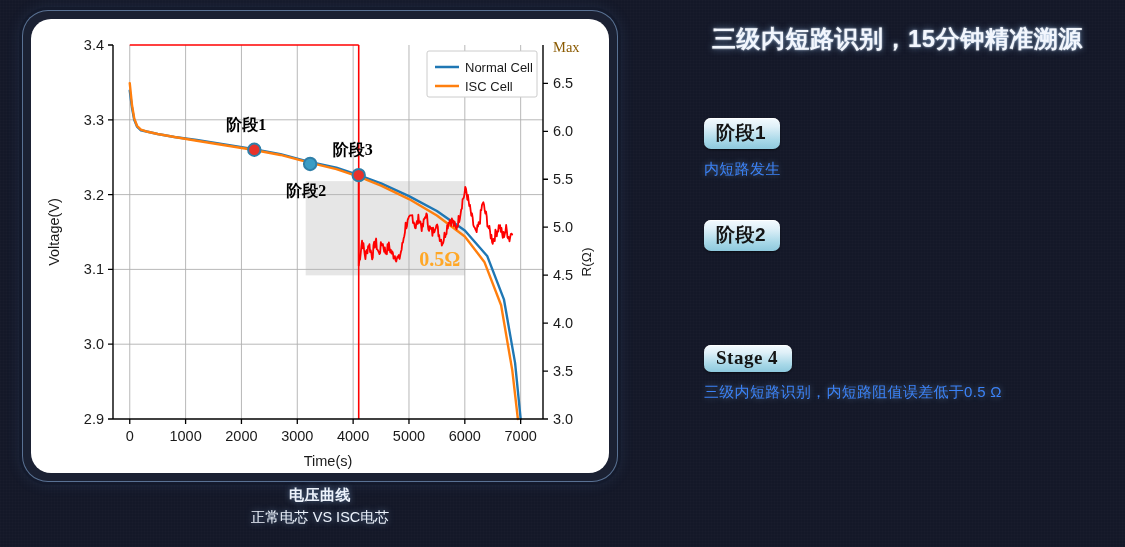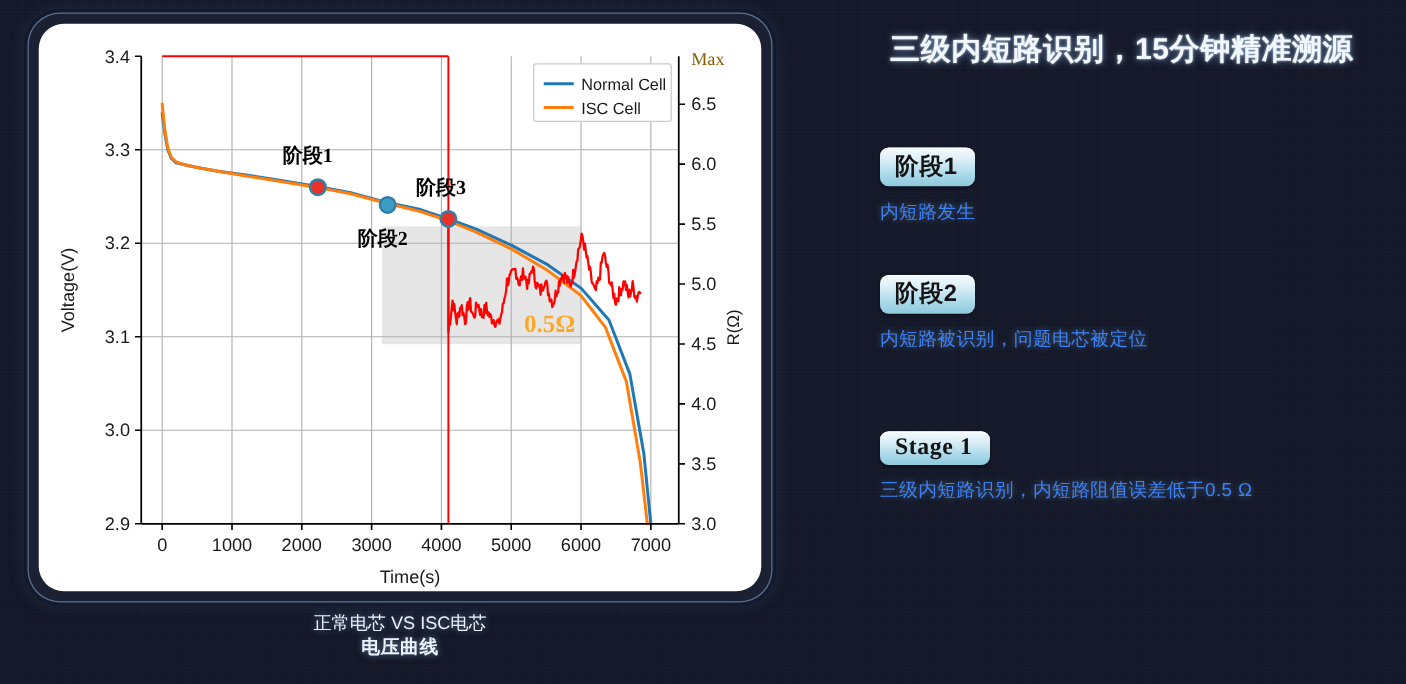--- a/index.html
+++ b/index.html
@@ -158,36 +158,35 @@
         <rect x="396" y="32" width="110" height="46" fill="#ffffff" stroke="#cccccc" stroke-width="1" rx="2"></rect>
         <line x1="404" y1="48" x2="428" y2="48" stroke="#1f77b4" stroke-width="2.4"></line>
         <text x="434" y="53" font-size="13" fill="#1a1a1a">Normal Cell</text>
         <line x1="404" y1="67" x2="428" y2="67" stroke="#ff7f0e" stroke-width="2.4"></line>
         <text x="434" y="72" font-size="13" fill="#1a1a1a">ISC Cell</text>
       </svg>
   </div>
 </div>
 
 <div id="caption">
+  <div id="capTitle">电压曲线</div>
   <div id="capSub">正常电芯 VS ISC电芯</div>
-  <div id="capTitle">电压曲线</div>
 </div>
 
 <div id="right">
 
   <div id="headline">三级内短路识别，15分钟精准溯源</div>
 
   <div class="stage" style="top:118px">
     <span class="badge">阶段1</span>
     <div class="stageDesc">内短路发生</div>
   </div>
 
   <div class="stage" style="top:220px">
     <span class="badge">阶段2</span>
-    <div class="stageDesc">内短路被识别，问题电芯被定位</div>
   </div>
 
   <div class="stage" style="top:345px">
-    <span class="badge en">Stage 1</span>
+    <span class="badge en">Stage 4</span>
     <div class="stageDesc">三级内短路识别，内短路阻值误差低于0.5 Ω</div>
   </div>
 
 </div>
 
 </body></html>

